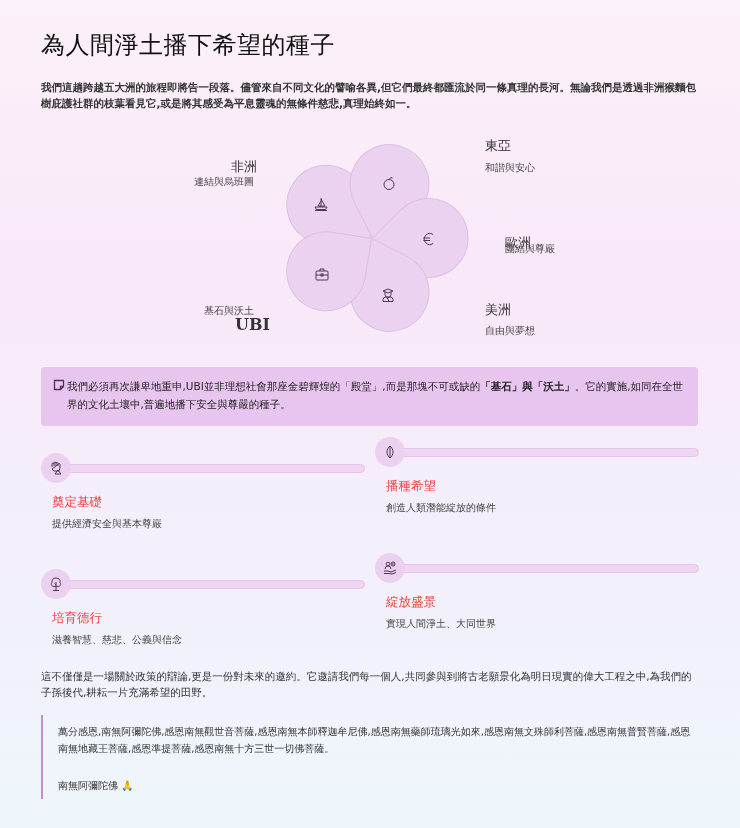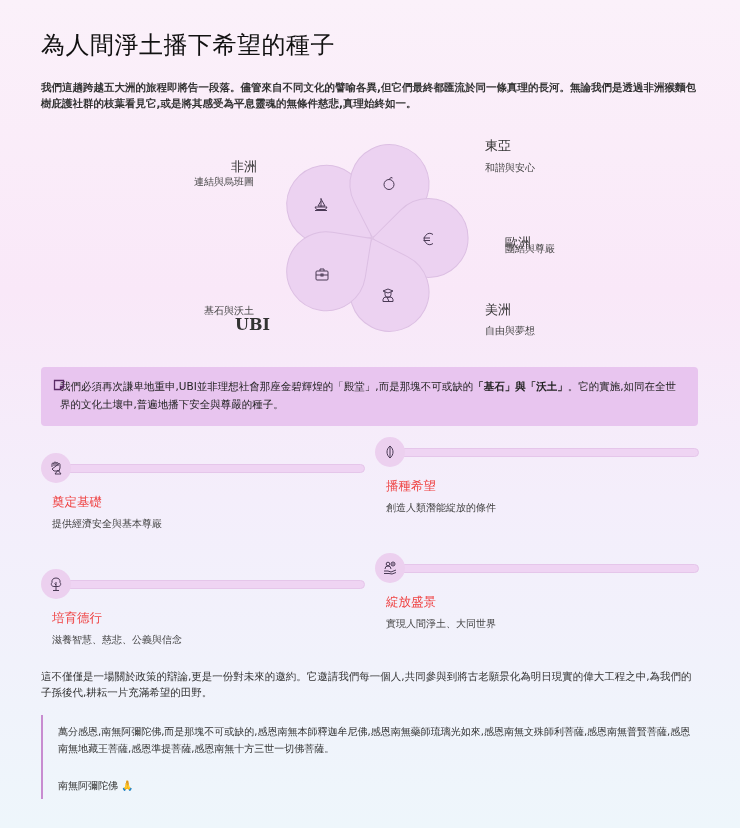--- a/index.html
+++ b/index.html
@@ -17,21 +17,21 @@
     position:absolute; width:80px; height:80px;
     background:#ecd2f1; border:1px solid #dcbfe3;
     border-radius:50% 50% 50% 0;
     box-sizing:border-box;
   }
   .petal-icon { position:absolute; width:16px; height:16px; color:#4a3a55; }
   .lbl-title { font-size:13px; color:#333; }
   .lbl-sub { font-size:10px; color:#444; }
   .callout {
     left:41px; top:367px; width:657px; height:59px; box-sizing:border-box;
-    background:#e8c5ef; border-radius:4px; padding:10px 14px 0 19px;
+    background:#e8c5ef; border-radius:4px; padding:10px 14px 0 26px;
     font-size:10.5px; line-height:18px; color:#222;
   }
   .callout-icon { position:absolute; left:12px; top:12px; width:12px; height:12px; }
   .callout b { font-weight:bold; }
   .card { position:absolute; }
   .card-circle {
     position:absolute; width:30px; height:30px; border-radius:50%;
     background:#ecd0ef; display:flex; align-items:center; justify-content:center;
   }
   .card-bar {
@@ -161,15 +161,15 @@
       <path d="M2 11 H6 L9 12 L14 10 M2 13.5 H7 L10 14 L14 12.5"></path>
     </svg>
   </div>
   <div class="card-title" style="left:11px; top:41px; white-space:nowrap;">綻放盛景</div>
   <div class="card-sub" style="left:11px; top:64px; white-space:nowrap;">實現人間淨土、大同世界</div>
 </div>
 
 <div class="abs outro">這不僅僅是一場關於政策的辯論,更是一份對未來的邀約。它邀請我們每一個人,共同參與到將古老願景化為明日現實的偉大工程之中,為我們的子孫後代,耕耘一片充滿希望的田野。</div>
 
 <div class="abs bq">
-  <p>萬分感恩,南無阿彌陀佛,而是那塊不可或缺的,感恩南無本師釋迦牟尼佛,感恩南無藥師琉璃光如來,感恩南無文殊師利菩薩,感恩南無普賢菩薩,感恩南無地藏王菩薩,感恩準提菩薩,感恩南無十方三世一切佛菩薩。</p>
+  <p>萬分感恩,南無阿彌陀佛,感恩南無觀世音菩薩,感恩南無本師釋迦牟尼佛,感恩南無藥師琉璃光如來,感恩南無文殊師利菩薩,感恩南無普賢菩薩,感恩南無地藏王菩薩,感恩準提菩薩,感恩南無十方三世一切佛菩薩。</p>
   <p>南無阿彌陀佛 🙏</p>
 </div>
 
 </body></html>

